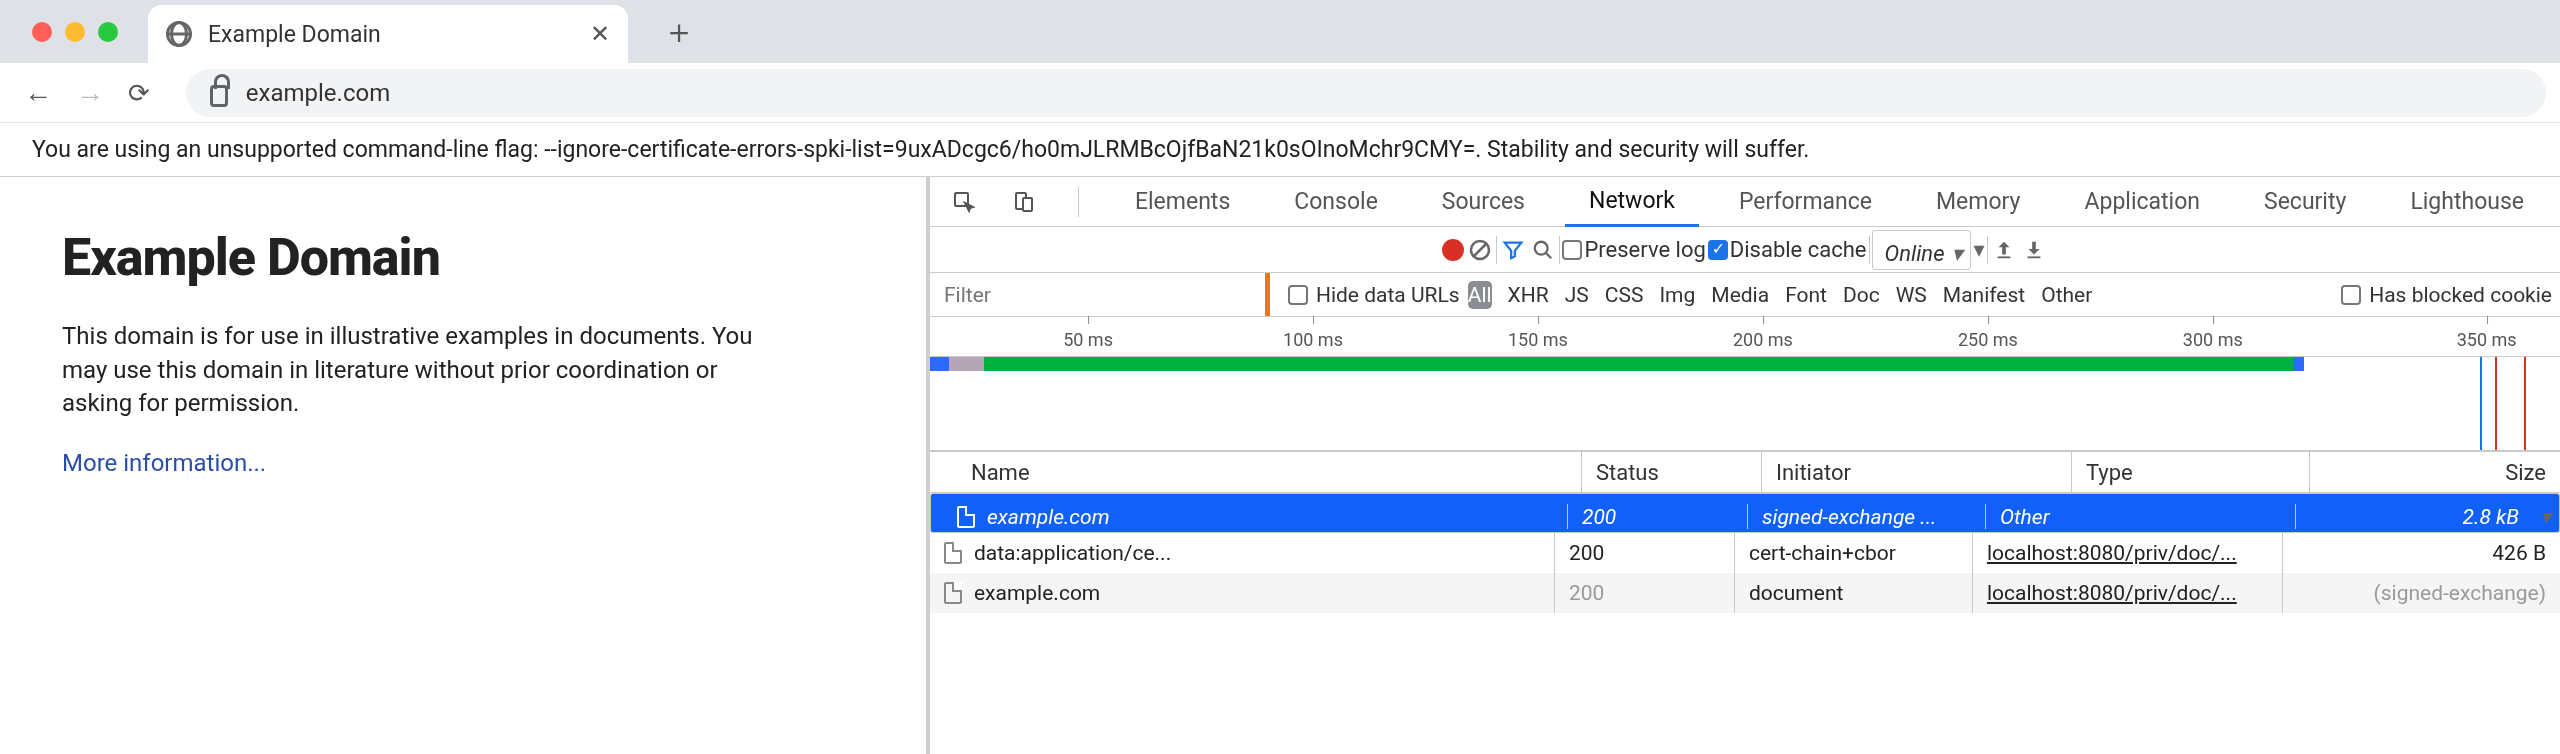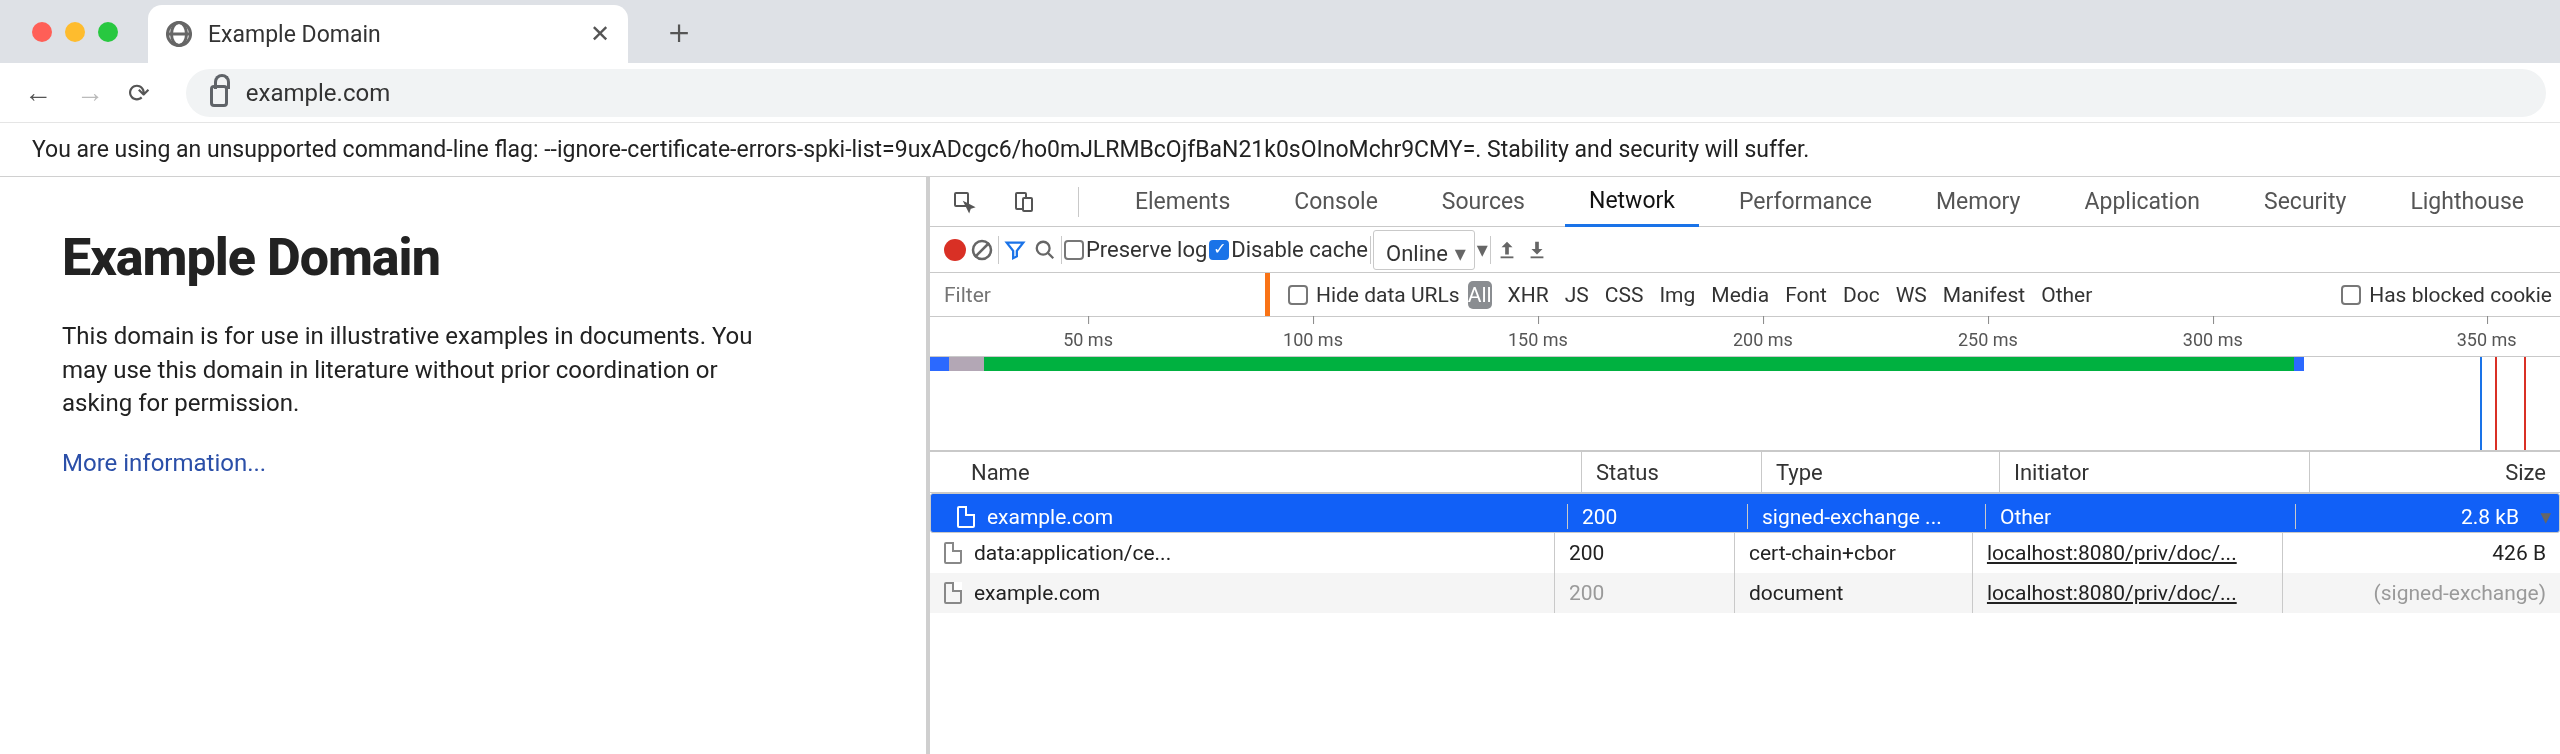--- a/index.html
+++ b/index.html
@@ -42,29 +42,29 @@
 .page-col h1{font-size:52px;font-weight:800;margin:0 0 32px 0;letter-spacing:-1px;}
 .page-col p{font-size:24px;line-height:1.4;margin:0 0 28px 0;max-width:720px;}
 .page-col a{color:#2b4fa8;text-decoration:none;font-size:24px;}
 
 .dt{flex:1;display:flex;flex-direction:column;background:#fff;}
 .dt-tabs{height:50px;display:flex;align-items:center;border-bottom:1px solid #c9c9c9;padding:0 12px;gap:16px;font-size:23px;color:#555;}
 .dt-ico{width:44px;display:flex;align-items:center;justify-content:center;color:#555;}
 .dt-sep{width:1px;height:30px;background:#c9c9c9;margin:0 16px;}
 .dt-tab{padding:0 24px;height:100%;display:flex;align-items:center;cursor:pointer;}
 .dt-tab.active{color:#111;border-bottom:3px solid #1a73e8;margin-bottom:-1px;}
-.dt-toolbar{height:46px;display:flex;align-items:center;border-bottom:1px solid #c9c9c9;padding:0 14px;gap:2px;font-size:22px;color:#333;}
+.dt-toolbar{height:46px;display:flex;align-items:center;border-bottom:1px solid #c9c9c9;padding:0 14px;gap:2px;font-size:22px;color:#333;justify-content:center;}
 .rec{width:22px;height:22px;border-radius:50%;background:#d93025;}
 .no-icon,.funnel,.search-icon,.up-icon,.dn-icon{width:28px;height:28px;display:flex;align-items:center;justify-content:center;color:#666;}
 .funnel{color:#1a73e8;}
 .vsep{width:1px;height:28px;background:#c9c9c9;}
 .cbx{width:20px;height:20px;border:2px solid #777;border-radius:4px;flex:none;}
 .cbx.on{background:#1a73e8;border-color:#1a73e8;position:relative;}
 .cbx.on::after{content:"✓";color:#fff;font-size:16px;position:absolute;top:-3px;left:2px;}
-.sel{border:1px solid #c9c9c9;padding:10px 26px 3px 12px;border-radius:3px;position:relative;}
+.sel{border:1px solid #c9c9c9;padding:10px 26px 3px 12px;border-radius:3px;position:relative;font-style:italic;}
 .sel::after{content:"▾";position:absolute;right:8px;color:#666;}
 .filter-row{height:44px;display:flex;align-items:center;border-bottom:1px solid #c9c9c9;font-size:21px;color:#333;}
 .filter-input{width:340px;height:100%;border:none;border-right:5px solid #f97316;padding:0 14px;font-size:21px;outline:none;color:#888;}
 .chip{padding:2px 0;margin:0 8px;border-radius:5px;cursor:pointer;}
 .chip.on{background:#8a8d91;color:#fff;}
 .fgap{width:18px;}
 .timeline{height:40px;position:relative;border-bottom:1px solid #c9c9c9;font-size:18px;color:#555;padding-left:29px;}
 .tick{position:absolute;top:12px;transform:translateX(-50%);} 
 .tick::before{content:"";position:absolute;left:50%;top:-13px;width:1px;height:8px;background:#888;}
 .overview{height:94px;border-bottom:1px solid #c9c9c9;position:relative;}
@@ -235,22 +235,22 @@
    <div class="bar" style="left:3.3%;top:0;width:80.4%;"></div>
    <div class="bar blue" style="left:83.7%;top:0;width:0.6%;"></div>
    <div class="v1" style="left:95.1%;"></div>
    <div class="v2" style="left:96.0%;"></div>
    <div class="v2" style="left:97.8%;"></div>
   </div>
 
   <div class="hdr">
    <div class="col c-name">Name</div>
    <div class="col c-status">Status</div>
+   <div class="col c-init">Initiator</div>
    <div class="col c-type">Type</div>
-   <div class="col c-init">Initiator</div>
    <div class="col c-size">Size</div>
   </div>
 
   <div class="rows">
    <div class="row sel">
     <div class="col c-name">
             <span class="doc-ico"></span>
             <span>example.com</span>
           </div>
     <div class="col c-status">

